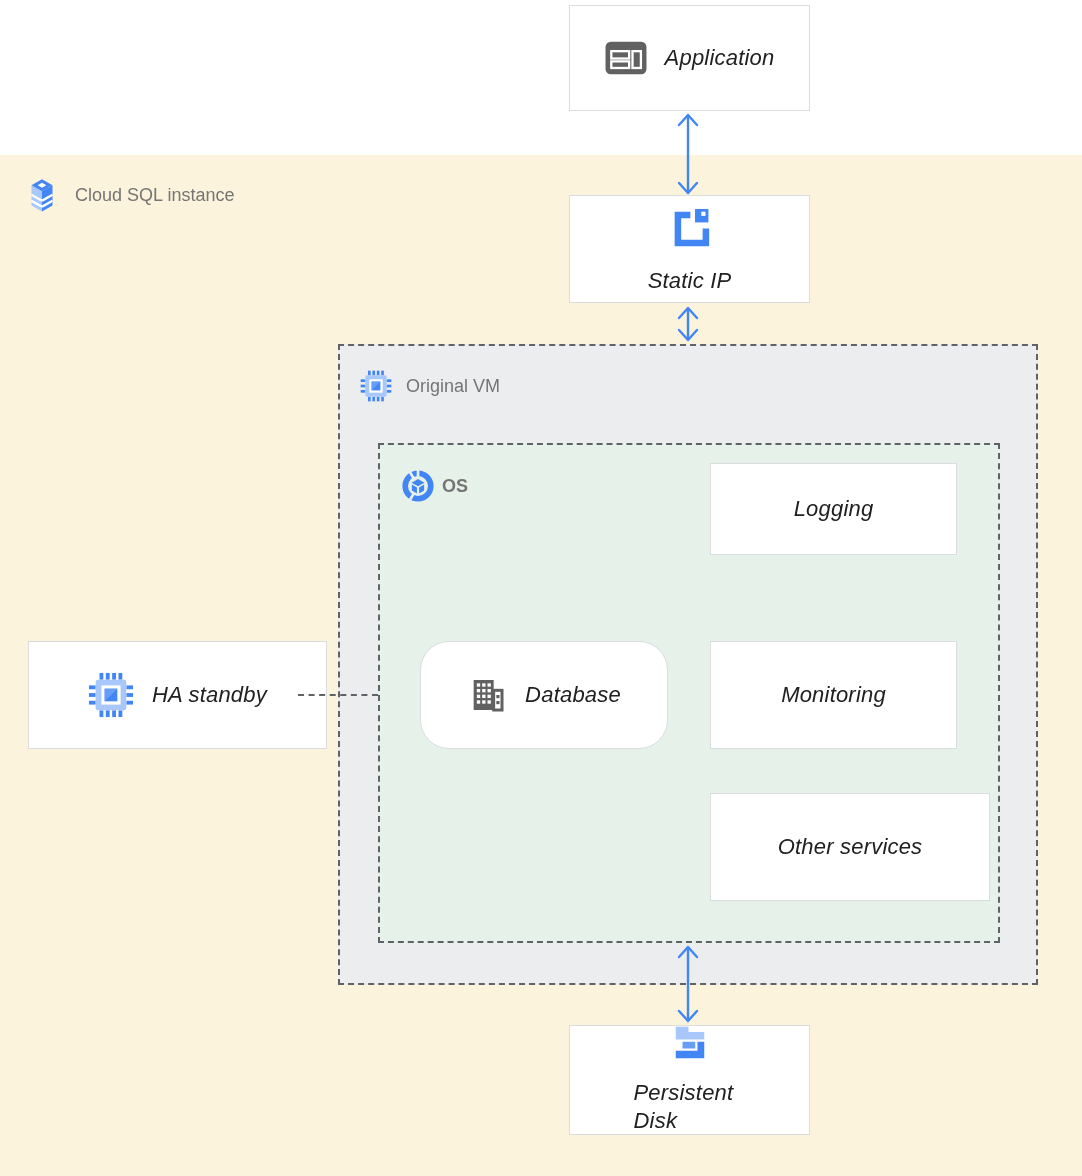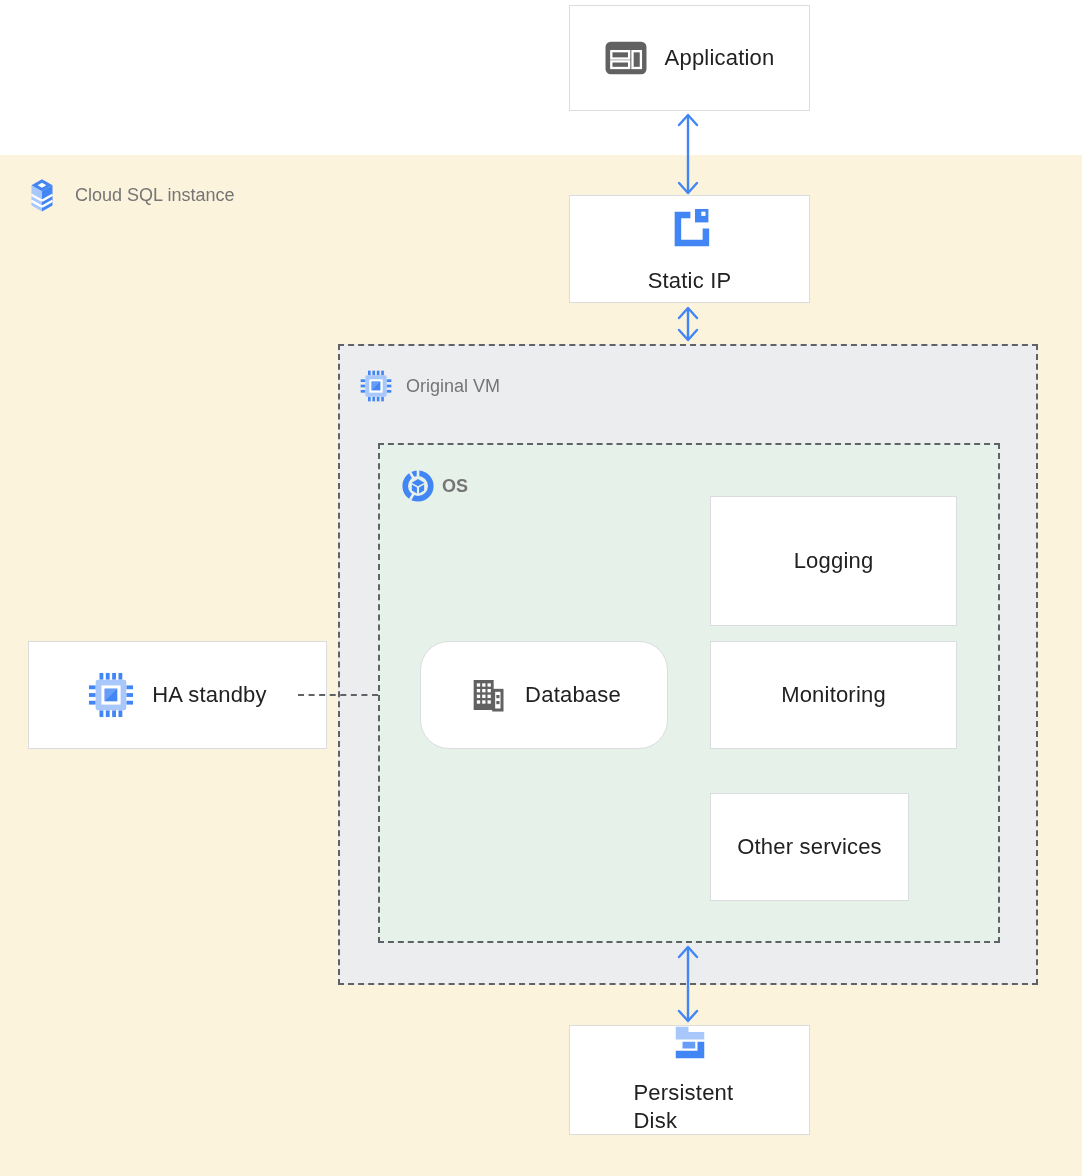--- a/index.html
+++ b/index.html
@@ -18,21 +18,21 @@
   html,body{margin:0;padding:0;}
   body{font-family:"Liberation Sans",sans-serif;background:#fff;}
   .stage{position:relative;width:1082px;height:1176px;background:#ffffff;overflow:hidden;}
   .abs{position:absolute;}
   .cream-band{left:0;top:155px;width:1082px;height:1021px;background:var(--cream-bg);}
   .container-box{box-sizing:border-box;border:2px dashed var(--dashed-border);}
   .vm-box{left:338px;top:344px;width:700px;height:641px;background:var(--vm-bg);}
   .os-box{left:378px;top:443px;width:622px;height:500px;background:var(--os-bg);}
   .node{box-sizing:border-box;background:#ffffff;border:1px solid var(--node-border);
         display:flex;align-items:center;justify-content:center;gap:18px;}
-  .node-label{font-size:22px;color:var(--text-dark);letter-spacing:.2px;}
+  .node-label{font-size:22px;color:var(--text-dark);letter-spacing:.2px;font-style:italic;}
   .group-label{display:flex;align-items:center;gap:15px;}
   .group-label span{font-size:18px;color:var(--label-gray);}
   .dashed-line{border-top:2px dashed var(--dashed-border);height:0;}
   .arrow-svg{display:block;}
   
   .f-blue{fill:var(--accent-blue);} .f-lblue{fill:var(--light-blue);} .f-mblue{fill:var(--mid-blue);}
   .f-gray{fill:var(--icon-gray);} .f-white{fill:#ffffff;}
   .s-blue{stroke:var(--accent-blue);fill:none;}
   .s-white{stroke:#ffffff;fill:none;}
   .s-gray{stroke:var(--icon-gray);}
@@ -165,29 +165,29 @@
           <rect x="9.1" y="15.2" width="2" height="2"></rect>
           <rect x="12.3" y="15.2" width="2" height="2"></rect>
       </g>
       <rect x="16" y="9.2" width="5" height="11.8" class="f-white s-gray" stroke-width="1.8"></rect>
       <rect x="17.6" y="12" width="1.9" height="1.9" class="f-gray"></rect>
       <rect x="17.6" y="15.6" width="1.9" height="1.9" class="f-gray"></rect>
     </svg>
     <span class="node-label">Database</span>
   </div>
 
-  <div class="abs node" style="left:710px;top:496px;width:247px;height:130px;justify-content:center;">
+  <div class="abs node" style="left:710px;top:463px;width:247px;height:92px;justify-content:center;">
     <span class="node-label">Logging</span>
   </div>
 
   <div class="abs node" style="left:710px;top:641px;width:247px;height:108px;">
     <span class="node-label">Monitoring</span>
   </div>
 
-  <div class="abs node" style="left:710px;top:793px;width:199px;height:108px;">
+  <div class="abs node" style="left:710px;top:793px;width:280px;height:108px;">
     <span class="node-label">Other services</span>
   </div>
 
   <div class="abs node" style="left:569px;top:1025px;width:241px;height:110px;gap:20px;flex-direction:column;">
     <svg width="44" height="46" viewBox="0 0 40 44">
       <path class="f-lblue" d="M1,1 h17 v7 h21 v10 h-38 z"></path>
       <rect x="10" y="21" width="17" height="9" class="f-mblue"></rect>
       <path class="f-blue" d="M30,21 h9 v22 h-38 v-10 h29 z"></path>
     </svg>
     <span class="node-label pd-label">Persistent Disk</span>

